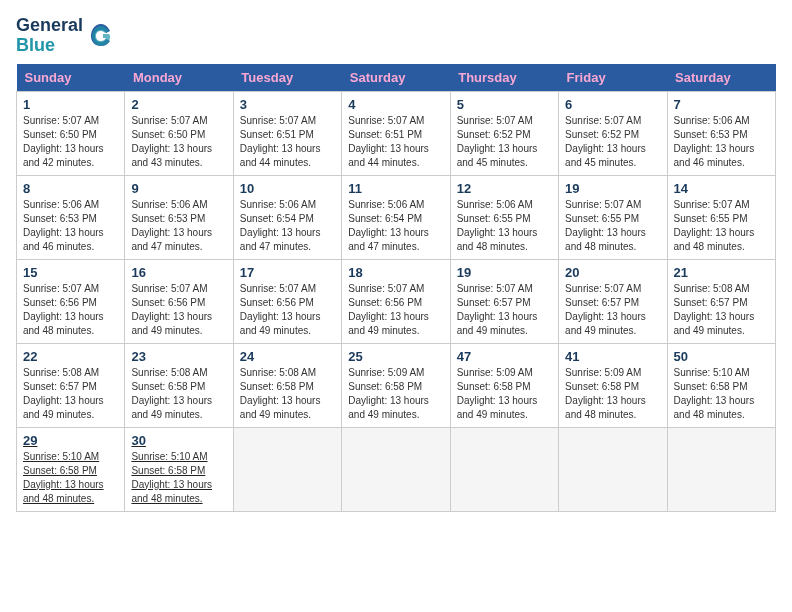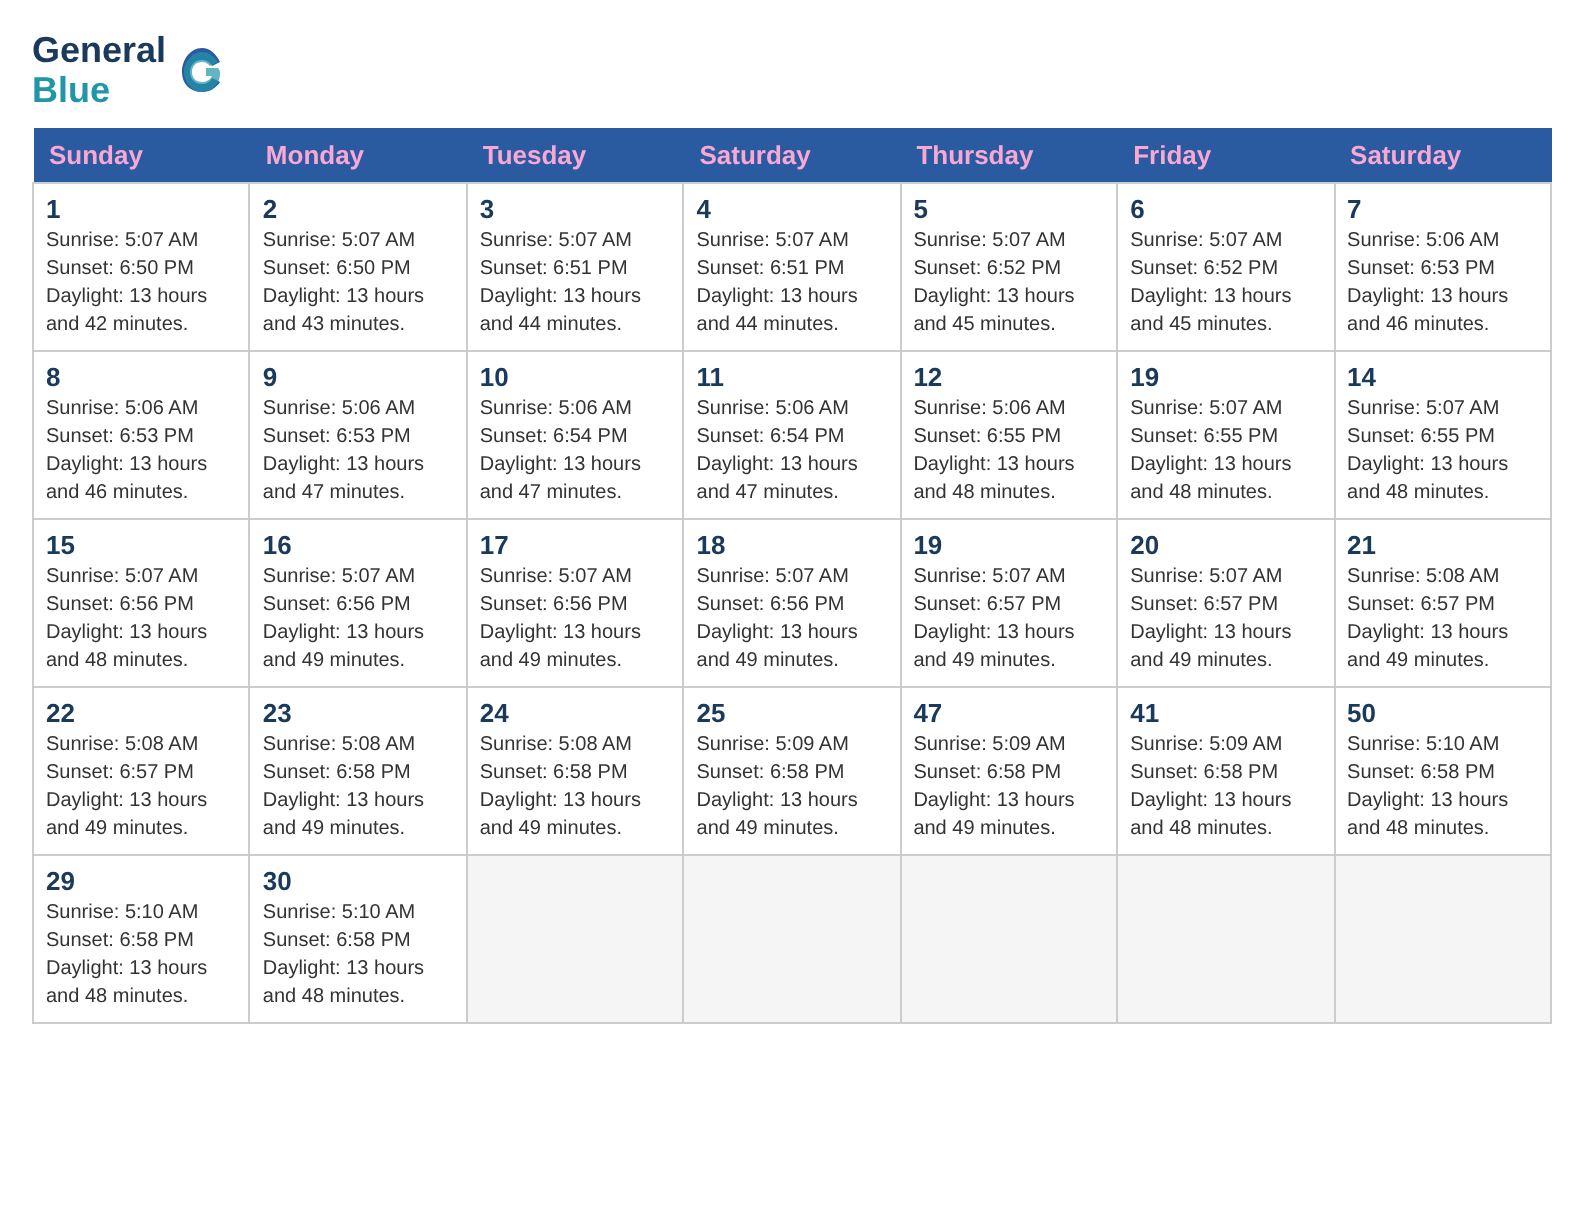--- a/index.html
+++ b/index.html
@@ -77,20 +77,21 @@
       display: block;
       margin-bottom: 2px;
     }
     .day-info {
       color: #333;
       font-size: 10px;
       line-height: 1.4;
     }
     tr:last-child td {
       min-height: 70px;
+      text-decoration: underline;
     }
   </style>
 </head>
 <body>
 
 <div class="header-area">
   <div class="logo">
     <div>
       <div class="logo-text">
         General<br><span>Blue</span>

